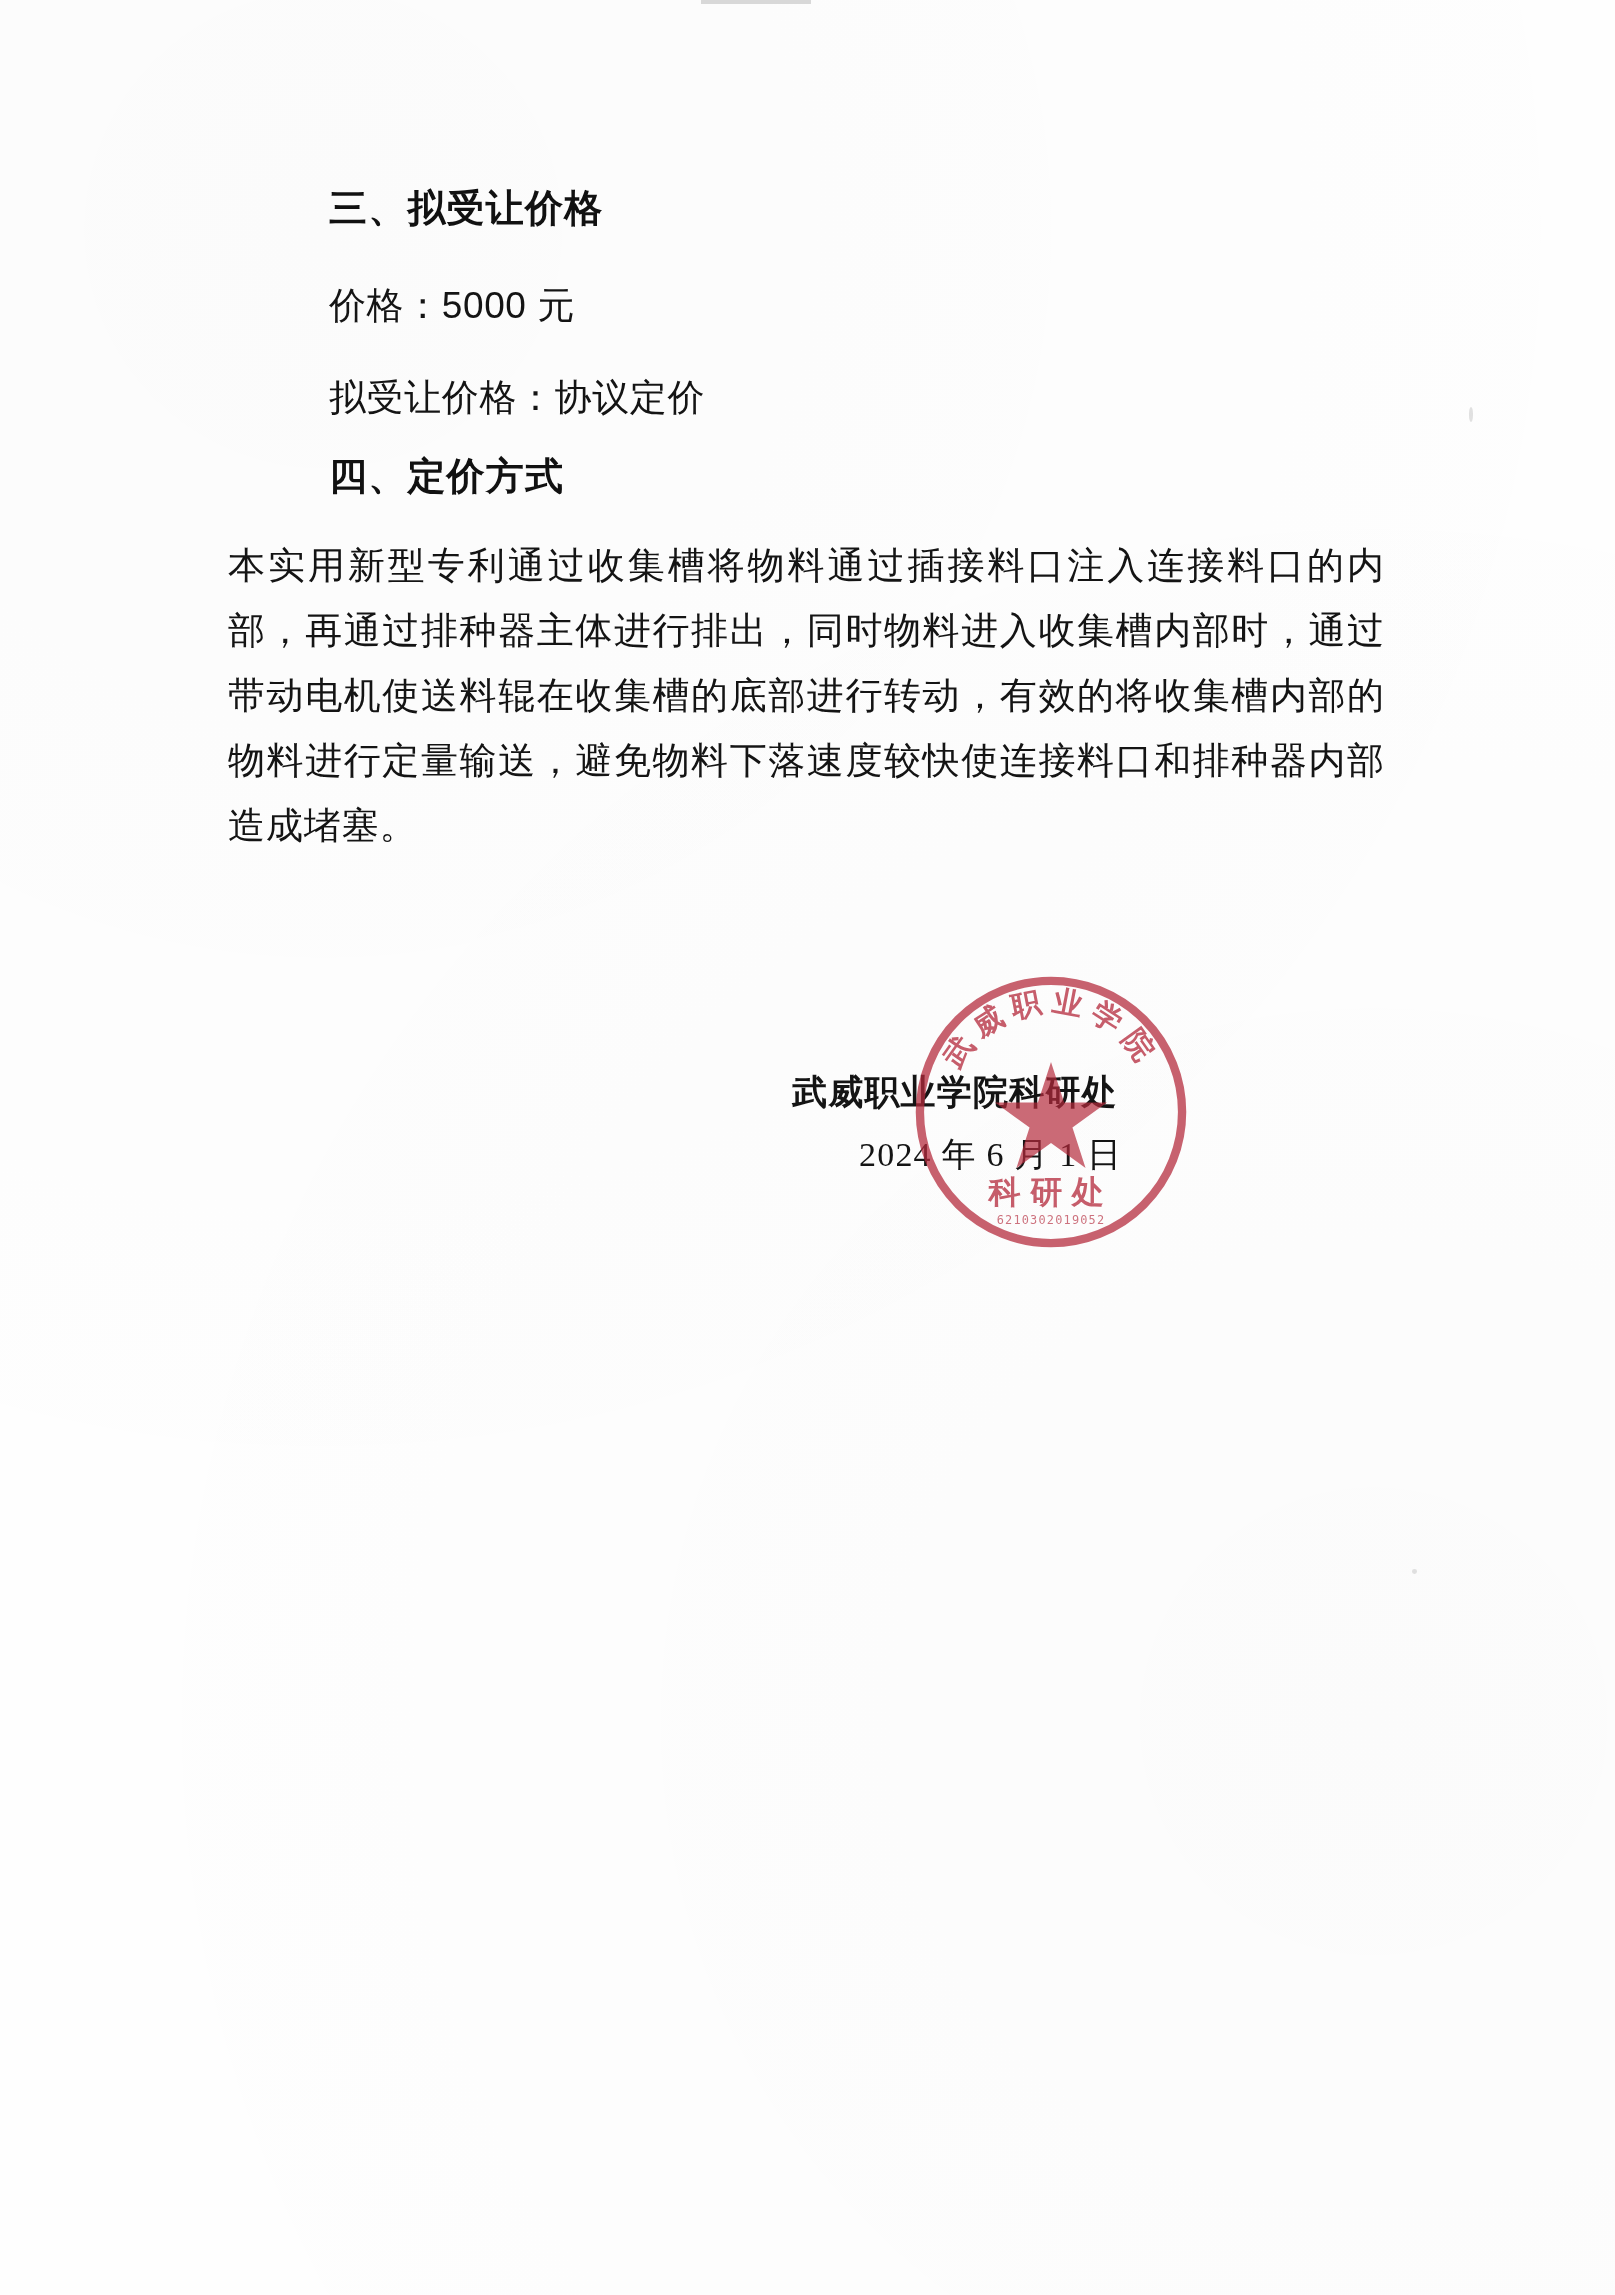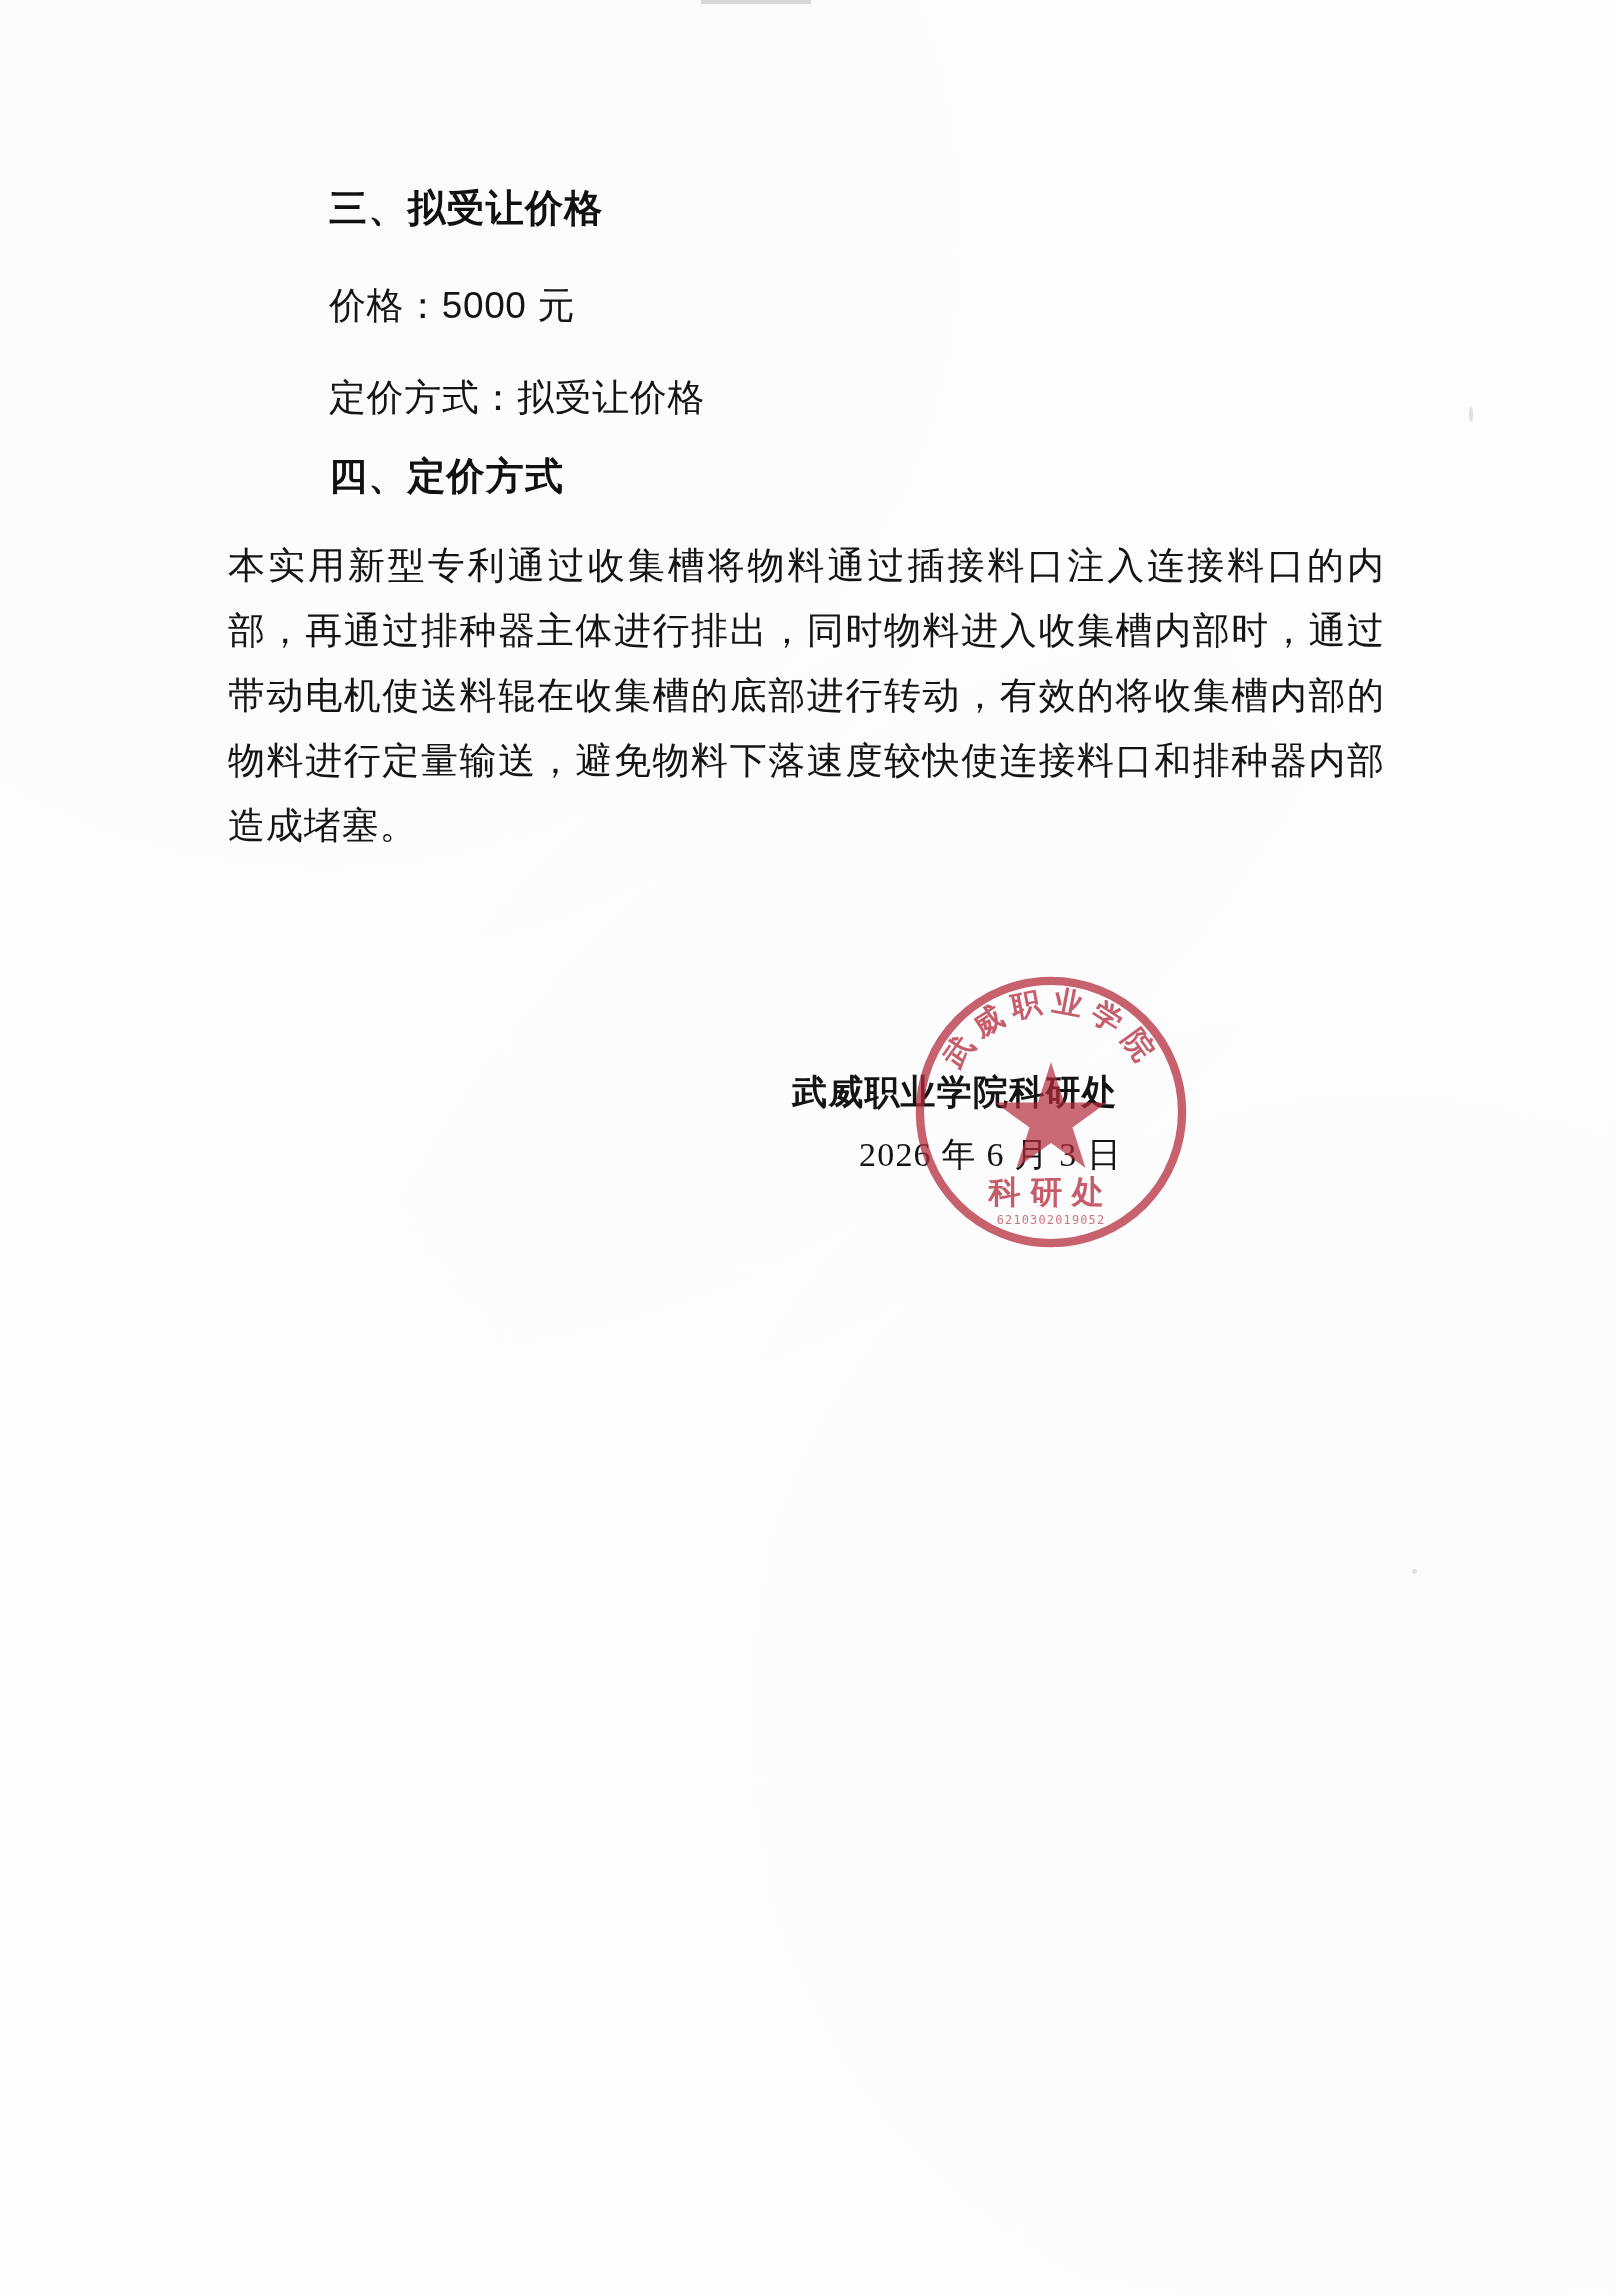--- a/index.html
+++ b/index.html
@@ -116,29 +116,29 @@
 
 <div class="page">
   <div class="page-texture"></div>
 
   <div class="content">
 
     <div class="heading h3">三、拟受让价格</div>
 
     <div class="body-line price-line">价格：5000 元</div>
 
-    <div class="body-line pricing-line">定价方式：拟受让价格</div>
+    <div class="body-line pricing-line">拟受让价格：协议定价</div>
 
     <div class="heading h4">四、定价方式</div>
 
     <div class="para summary">本实用新型专利通过收集槽将物料通过插接料口注入连接料口的内部，再通过排种器主体进行排出，同时物料进入收集槽内部时，通过带动电机使送料辊在收集槽的底部进行转动，有效的将收集槽内部的物料进行定量输送，避免物料下落速度较快使连接料口和排种器内部造成堵塞。</div>
 
     <div class="signature">
       <div class="sig-line">武威职业学院科研处</div>
-      <div class="sig-date">2026 年 6 月 3 日</div>
+      <div class="sig-date">2024 年 6 月 1 日</div>
     </div>
 
     <div class="seal">
       <svg class="seal-svg" viewBox="0 0 240 240" xmlns="http://www.w3.org/2000/svg">
         <defs>
           <path id="arcTop" d="M 36,120 A 84,84 0 0 1 204,120"></path>
           <path id="arcBottom" d="M 50,120 A 70,70 0 0 0 190,120"></path>
         </defs>
         <circle cx="120" cy="120" r="110" fill="none" stroke="#b52a3c" stroke-width="7" opacity="0.9"></circle>
 

